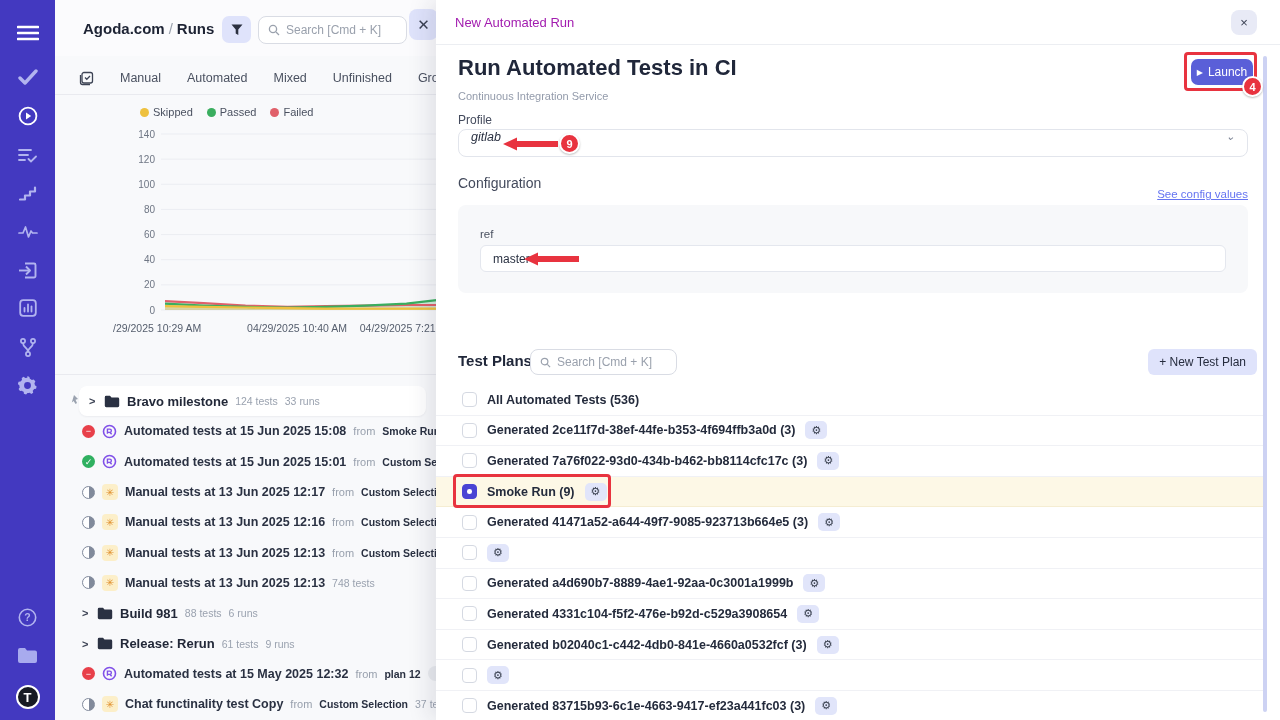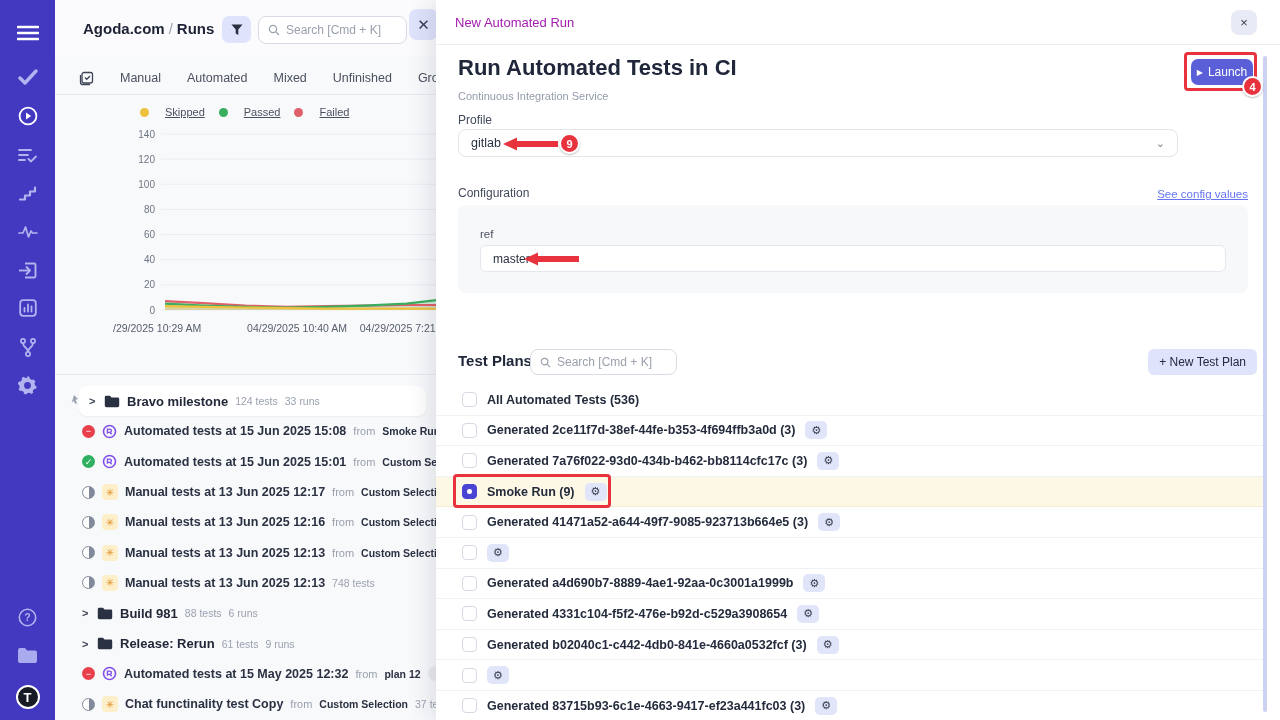--- a/index.html
+++ b/index.html
@@ -22,21 +22,21 @@
   .search-box { position:absolute; display:flex; align-items:center; gap:6px; background:#fff; border:1px solid #d9dce4; border-radius:8px; padding:0 9px; }
   .search-box input { border:none; outline:none; font-size:12px; color:#3c4354; width:100%; font-family:"Liberation Sans",sans-serif; background:transparent; }
   .search-box input::placeholder { color:#9aa1ad; }
   .lp-search { left:203px; top:16px; width:149px; height:28px; }
   .close-sq { position:absolute; background:#dfe3fb; border-radius:8px; display:flex; align-items:center; justify-content:center; color:#3a4053; font-size:15px; cursor:pointer; }
   .lp-close { left:354px; top:9px; width:29px; height:31px; }
   .tabs { position:absolute; left:0; top:62px; width:381px; height:33px; display:flex; align-items:center; gap:26px; padding-left:24px; border-bottom:1px solid #e9eaef; font-size:12.5px; color:#4a5160; }
   .tab { cursor:pointer; }
   .tab-check-icon { color:#3c4354; display:flex; cursor:pointer; }
   .legend { position:absolute; left:85px; top:106px; display:flex; gap:14px; font-size:11px; color:#4a5160; }
-  .legend-item { display:flex; align-items:center; gap:16px;text-decoration:underline; }
+  .legend-item { display:flex; align-items:center; gap:4px; }
   .legend-dot { width:9px; height:9px; border-radius:50%; }
   .chart-wrap { position:absolute; left:58px; top:120px; }
   .chart-wrap text.tick { font-size:10px; fill:#6e7684; font-family:"Liberation Sans",sans-serif; }
   .chart-wrap text.xlab { font-size:10.5px; fill:#555e6d; font-family:"Liberation Sans",sans-serif; }
   .lp-divider { position:absolute; left:0; top:374px; width:381px; height:1px; background:#e9eaef; }
 
   
   .run-list { position:absolute; left:0; top:386px; width:381px; }
   .run-row { position:relative; display:flex; align-items:center; height:30.3px; padding-left:27px; gap:7px; font-size:12.5px; color:#2a3142; cursor:pointer; white-space:nowrap; overflow:hidden; }
   .run-row.card { background:#fff; border-radius:8px; margin:0 10px 0 24px; padding-left:10px; box-shadow:0 1px 2px rgba(30,35,60,.06); }
@@ -59,21 +59,21 @@
   
   .drawer { position:absolute; left:436px; top:0; width:844px; height:720px; background:#fff; box-shadow:-8px 0 20px rgba(25,30,60,.10); z-index:10; }
   .dw-header { position:absolute; left:0; top:0; width:844px; height:45px; border-bottom:1px solid #eceef2; }
   .dw-title { position:absolute; left:19px; top:15px; font-size:13px; color:#a21caf; }
   .dw-close { left:795px; top:10px; width:26px; height:25px; background:#e8eaf6; font-size:13px; }
   .dw-h1 { position:absolute; left:22px; top:55px; font-size:22px; font-weight:bold; color:#20273a; }
   .dw-sub { position:absolute; left:22px; top:90px; font-size:11px; color:#939bab; }
   .launch-btn { position:absolute; left:755px; top:59px; width:62px; height:26px; background:#5a5fd8; color:#fff; font-size:12px; border:none; border-radius:7px; display:flex; align-items:center; justify-content:center; gap:5px; cursor:pointer; font-family:"Liberation Sans",sans-serif; }
   .launch-btn .play { font-size:8px; }
   .fld-label { position:absolute; font-size:12px; color:#434a5c; }
-  .select { position:absolute; left:22px; top:129px; width:720px; height:28px; border:1px solid #e2e5ec; border-radius:8px; display:flex; align-items:center; padding:0 12px; font-size:12.5px; color:#2a3142; cursor:pointer; background:#fff; }
+  .select { position:absolute; left:22px; top:129px; width:790px; height:28px; border:1px solid #e2e5ec; border-radius:8px; display:flex; padding:0 12px; font-size:12.5px; color:#2a3142; cursor:pointer; background:#fff;font-style:italic; }
   .select .chev-d { margin-left:auto; color:#7d8596; font-size:11px; }
   .config-link { position:absolute; right:32px; top:188px; font-size:11.5px; color:#6574f1; text-decoration:underline; cursor:pointer; }
   .config-card { position:absolute; left:22px; top:205px; width:790px; height:88px; background:#f7f8fa; border-radius:8px; }
   .ref-input { position:absolute; left:44px; top:245px; width:746px; height:27px; background:#fff; border:1px solid #e4e7ee; border-radius:6px; padding:0 12px; font-size:12px; color:#2a3142; font-family:"Liberation Sans",sans-serif; outline:none; }
   .tp-title { position:absolute; left:22px; top:352px; font-size:15px; font-weight:bold; color:#20273a; }
   .tp-search { left:94px; top:349px; width:147px; height:26px; }
   .new-plan-btn { position:absolute; right:23px; top:349px; height:26px; background:#dfe3fb; border:none; border-radius:6px; padding:0 11px; font-size:12px; color:#262c3e; cursor:pointer; font-family:"Liberation Sans",sans-serif; }
   .plan-list { position:absolute; left:0; top:385px; width:830px; }
   .plan-row { display:flex; align-items:center; height:30.6px; padding-left:26px; gap:10px; border-bottom:1px solid #f0f1f5; font-size:12.5px; cursor:pointer; }
   .plan-row.hl { background:#fdf8e6; border-bottom-color:#f5edd2; }
@@ -396,21 +396,21 @@
       <span class="play">▶</span>
       <span>Launch</span>
     </button>
 
     <div class="fld-label" style="left:22px; top:113px;">Profile</div>
     <div class="select">
       <span>gitlab</span>
       <span class="chev-d">⌄</span>
     </div>
 
-    <div class="fld-label" style="left:22px; top:186px; font-size:12px;">Configuration</div>
+    <div class="fld-label" style="left:22px; top:175px; font-size:14px;">Configuration</div>
     <a class="config-link">See config values</a>
     <div class="config-card"></div>
     <div class="fld-label" style="left:44px; top:228px; font-size:11.5px; color:#4a5160;">ref</div>
     <input class="ref-input" value="master" style="">
 
     <div class="tp-title">Test Plans</div>
     <div class="search-box tp-search">
       <span style="display:flex;">
         <svg width="11" height="11" viewBox="0 0 12 12">
             <circle cx="5" cy="5" r="3.6" fill="none" stroke="#9aa1ad" stroke-width="1.3"></circle>

